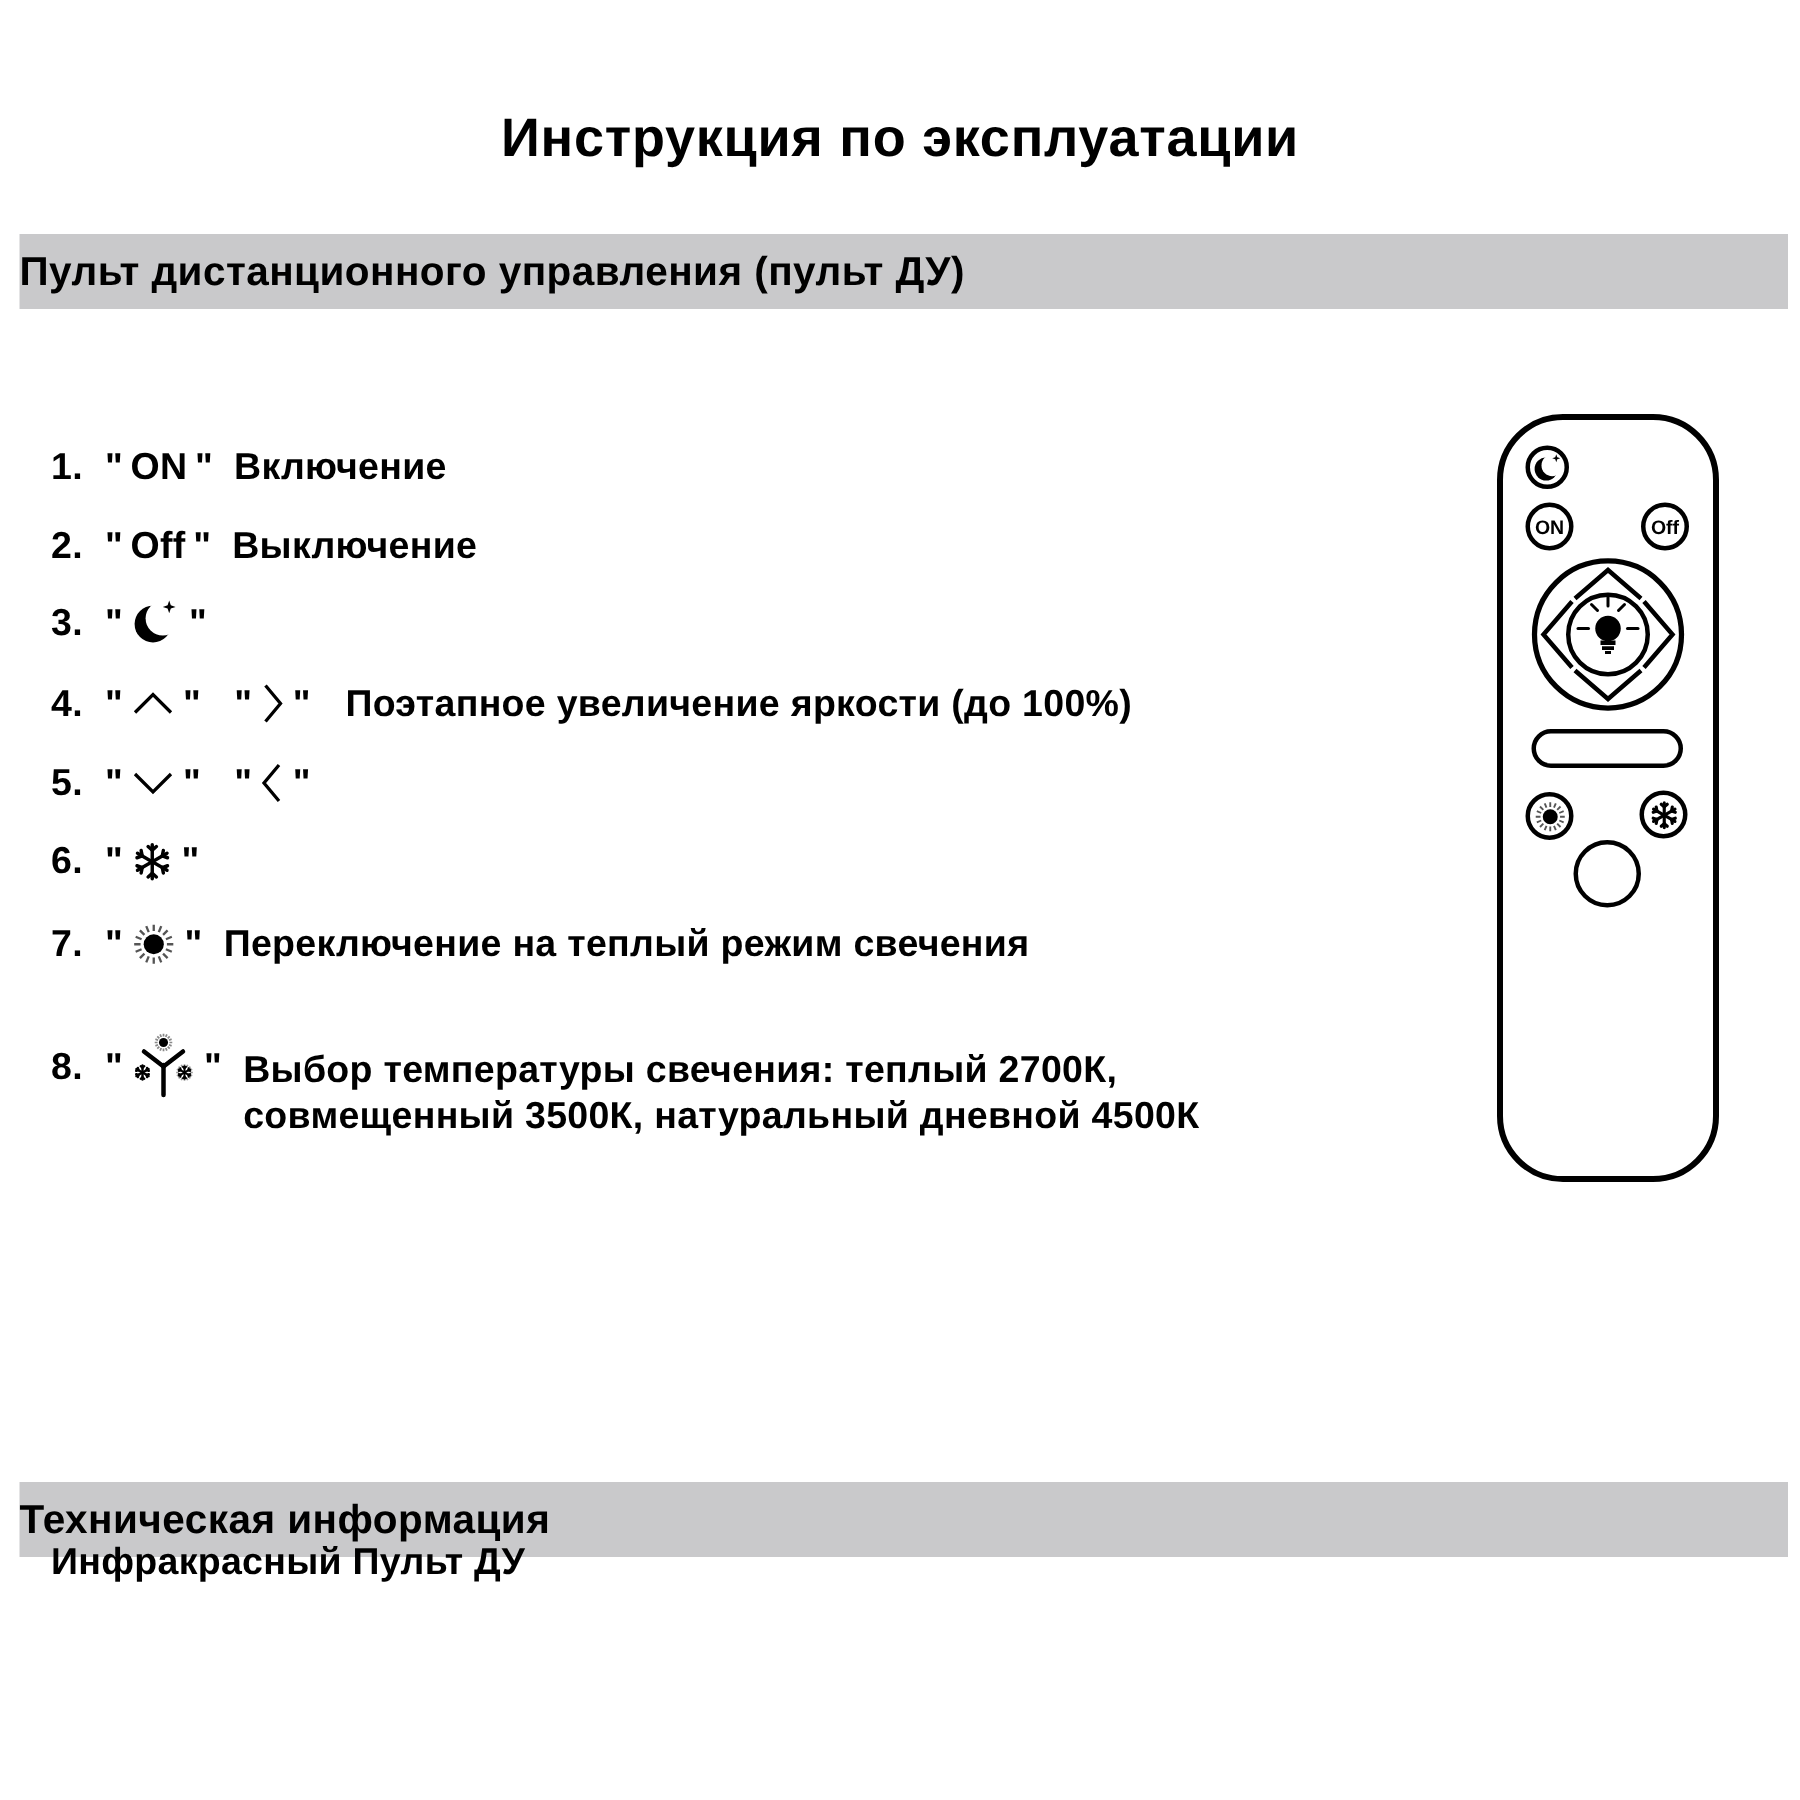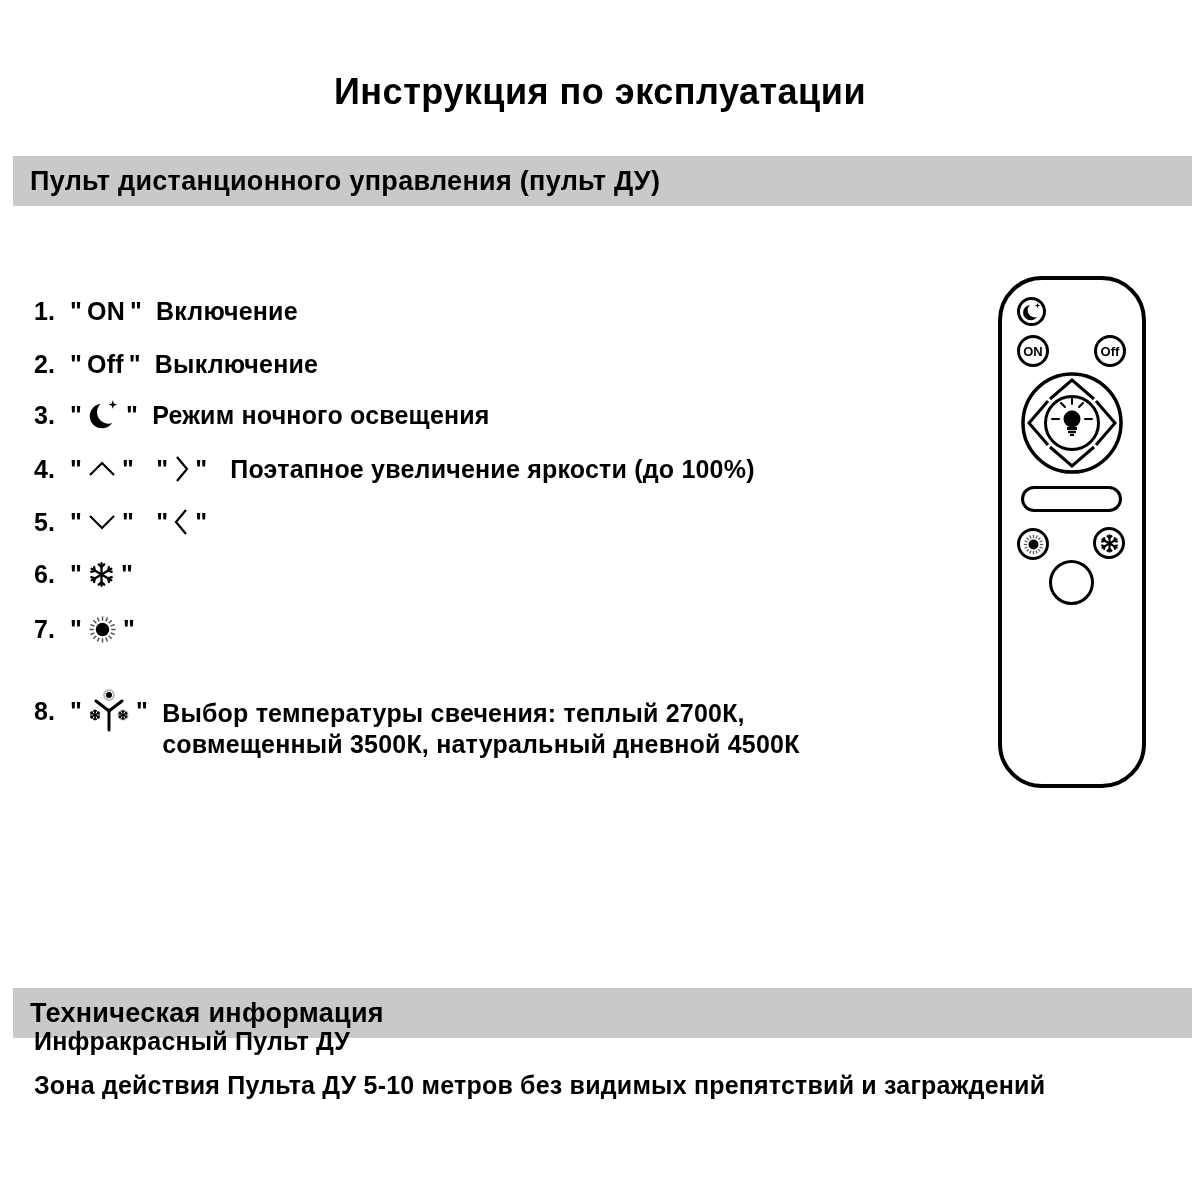--- a/index.html
+++ b/index.html
@@ -7,21 +7,21 @@
     position:relative;width:1200px;height:1200px;overflow:hidden;
     font-family:"Liberation Sans", sans-serif;font-weight:700;color:#000;
   }
   .title{
     position:absolute;top:71px;left:0;width:1200px;margin:0;
     text-align:center;font-size:36px;letter-spacing:.5px;
   }
   .banner{
     position:absolute;left:13px;width:1179px;height:50px;
     background:#c9c9cb;box-sizing:border-box;
-    font-size:27px;line-height:50px;padding-left:17px;letter-spacing:.3px;
+    font-size:27px;line-height:50px;letter-spacing:.3px;
   }
   .banner-remote{top:156px;}
   .banner-tech{top:988px;}
 
   
   .item{
     position:absolute;left:34px;display:flex;align-items:center;
     font-size:25px;white-space:nowrap;letter-spacing:.2px;
   }
   .num{width:31px;}
@@ -132,21 +132,20 @@
   <span class="label">Выключение</span>
 </div>
 
 <div class="item" style="top:399px">
   <span class="num">3.</span>
   <span class="q">"</span>
   <svg class="ic" width="34" height="32" viewBox="0 0 24 24">
       <use href="#crescent"></use>
     </svg>
   <span class="q">"</span>
-  <span class="label">Режим ночного освещения</span>
 </div>
 
 <div class="item" style="top:453px">
   <span class="num">4.</span>
   <span class="grp">
     <span class="q">"</span>
     <svg class="ic" width="30" height="20" viewBox="0 0 30 20">
         <polyline points="3,16 15,4 27,16" fill="none" stroke="#000" stroke-width="2.2"></polyline>
       </svg>
     <span class="q">"</span>
@@ -188,20 +187,21 @@
   <span class="q">"</span>
 </div>
 
 <div class="item" style="top:614px">
   <span class="num">7.</span>
   <span class="q">"</span>
   <svg class="ic" width="31" height="31" viewBox="0 0 24 24">
       <use href="#sun16" stroke="#555" stroke-width="1.2"></use>
     </svg>
   <span class="q">"</span>
+  <span class="label">Переключение на теплый режим свечения</span>
 </div>
 
 <div class="item item8" style="top:662px">
   <span class="num">8.</span>
   <span class="q">"</span>
   <svg class="ic" width="44" height="46" viewBox="0 0 44 46">
     <g stroke="#000" stroke-width="3" stroke-linecap="round" fill="none">
       <path d="M22,22 L22,42"></path>
       <path d="M22,23 L9,13"></path>
       <path d="M22,23 L35,13"></path>
@@ -267,14 +267,13 @@
   </div>
   <div class="rbtn rbtn-plain"></div>
 </div>
 
 <div class="banner banner-tech">
   <span>Техническая информация</span>
 </div>
 
 <div class="tech">
   <div class="tline">Инфракрасный Пульт ДУ</div>
-  <div class="tline">Зона действия Пульта ДУ 5-10 метров без видимых препятствий и заграждений</div>
 </div>
 
 </body></html>

